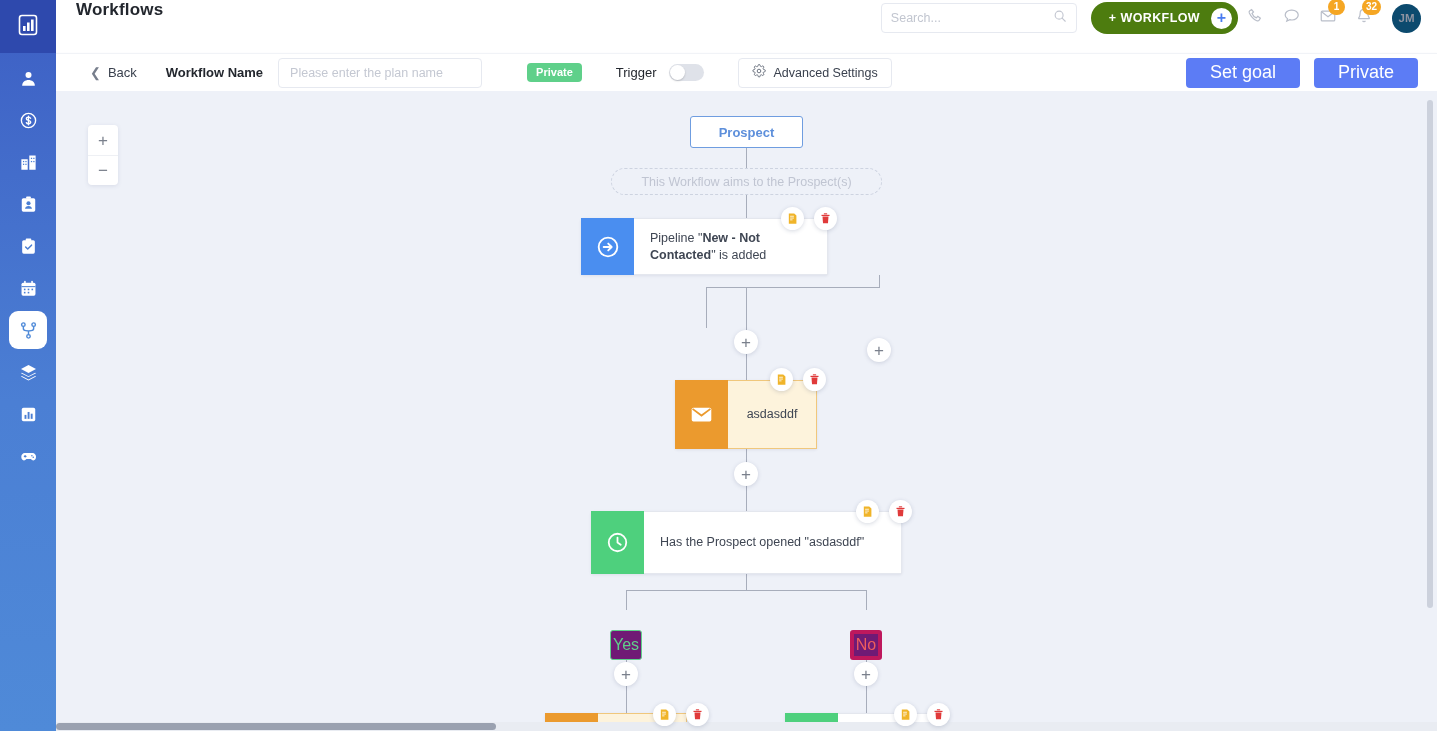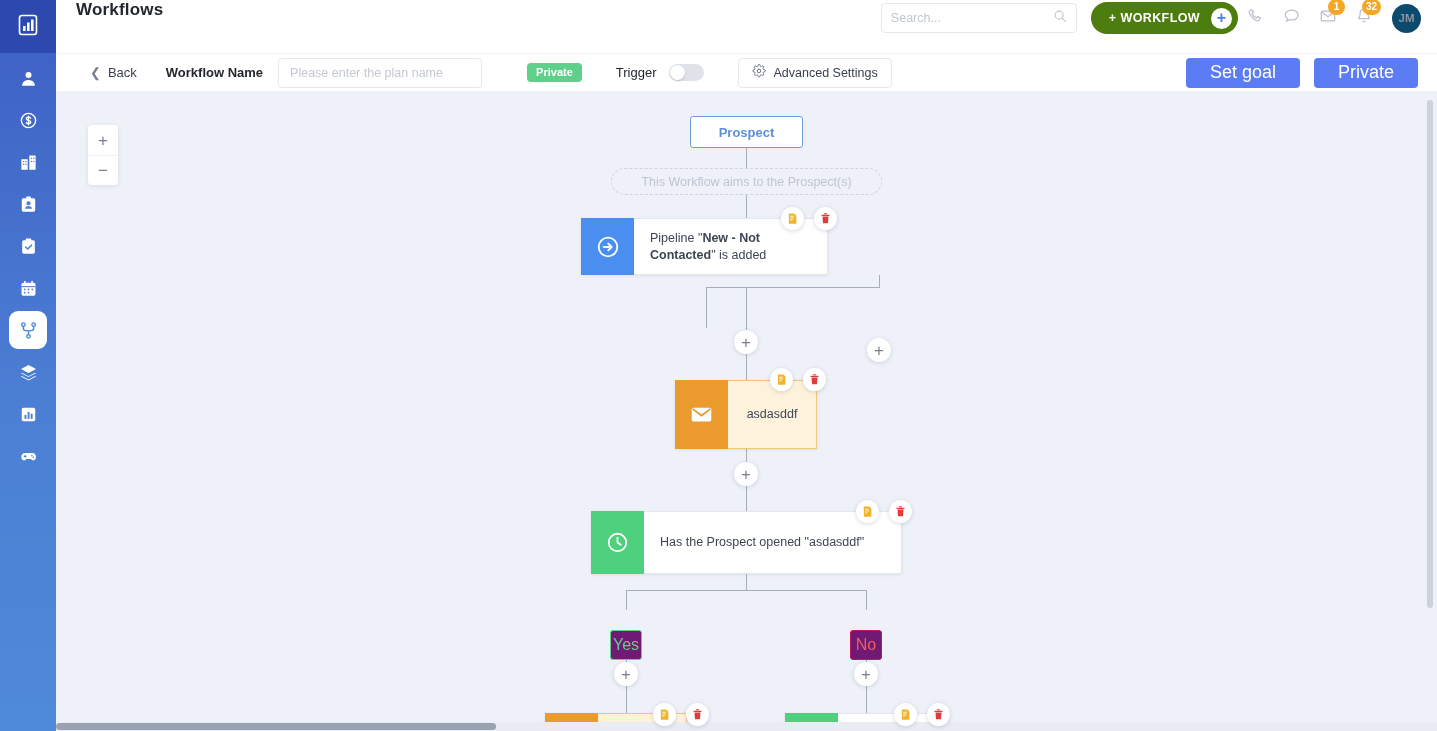--- a/index.html
+++ b/index.html
@@ -189,21 +189,21 @@
     background: #fff; box-shadow: 0 1px 4px rgba(70,80,120,.20);
     display: flex; align-items: center; justify-content: center;
     font-size: 17px; color: #7a808c; line-height: 1; cursor: pointer; z-index: 4;
   }
   .branch-lbl {
     position: absolute; width: 32px; height: 30px; background: #701a75;
     border-radius: 3px; display: flex; align-items: center; justify-content: center;
     font-size: 16px; cursor: pointer; margin-top: 20px;
   }
   .branch-yes { border: 1px solid #5fd08a; color: #5fd08a; }
-  .branch-no  { border: 1px solid #be185d; color: #ef5d5d; }
+  .branch-no  { border: 4px solid #be185d; color: #ef5d5d; }
 
   
   .vscroll {
     position: absolute; right: 4px; top: 9px; width: 6px; height: 508px;
     border-radius: 3px; background: #ccd1dc; cursor: pointer;
   }
   .hscroll {
     position: absolute; left: 0; bottom: 0; width: 1381px; height: 9px;
     background: #e9ecf2;
   }

